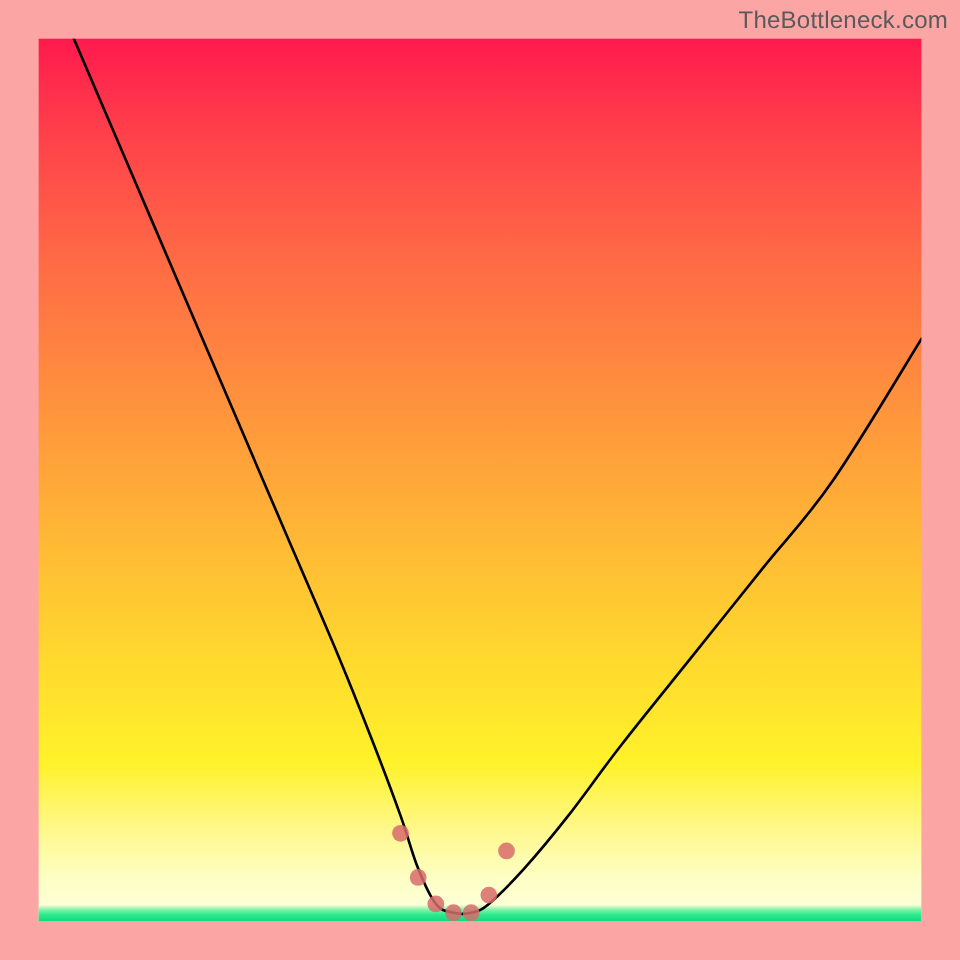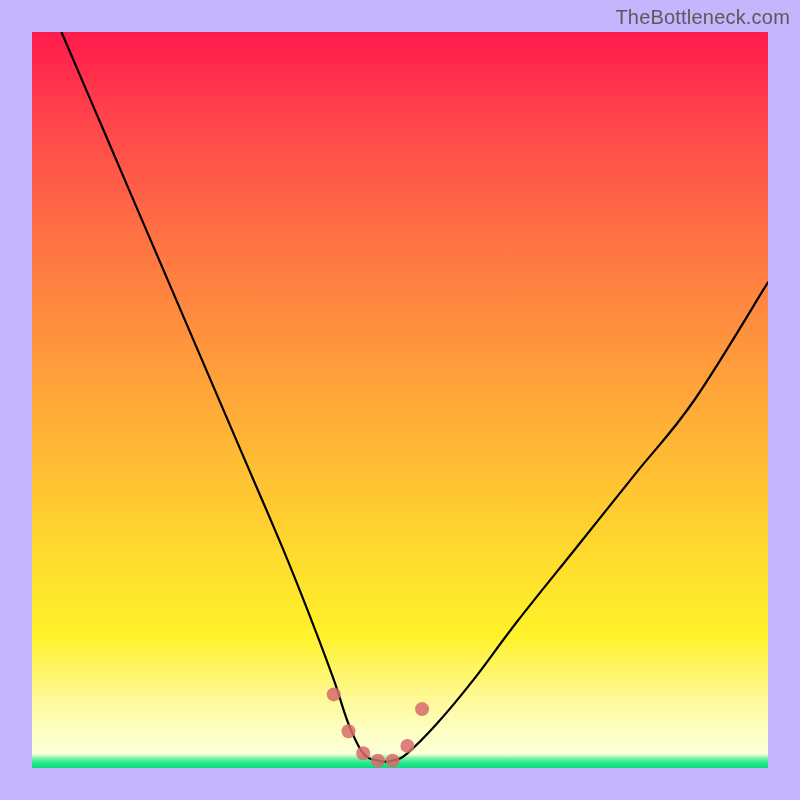--- a/index.html
+++ b/index.html
@@ -9,21 +9,21 @@
     height: 800px;
     overflow: hidden;
     background: #000;
     font-family: Arial, Helvetica, sans-serif;
   }
   .frame {
     position: absolute;
     top: 0; left: 0;
     width: 800px;
     height: 800px;
-    background: #c4b5fd;
+    background: #fca5a5;
     text-align: right;
   }
   .plot-area {
     position: absolute;
     top: 32px;
     left: 32px;
     width: 736px;
     height: 736px;
     overflow: hidden;
   }

